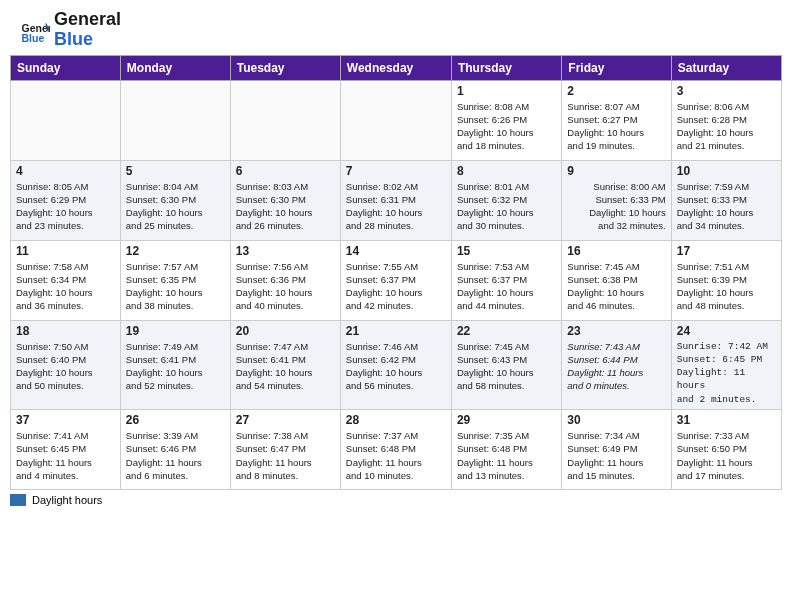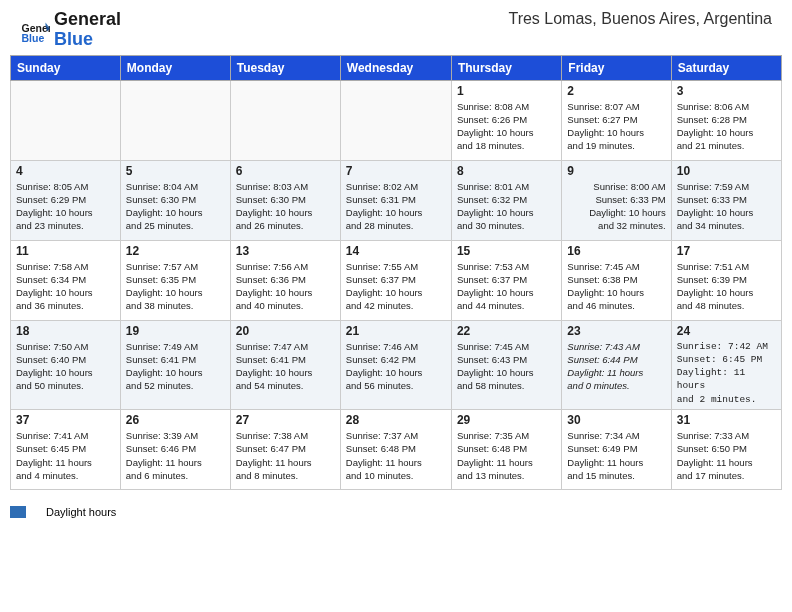--- a/index.html
+++ b/index.html
@@ -49,21 +49,21 @@
       color: #333;
     }
     
     .calendar {
       margin: 0 10px;
       border-collapse: collapse;
       width: calc(100% - 20px);
     }
     
     .calendar th {
-      background: #1d4ed8;
+      background: #4c1d95;
       color: #fff;
       font-size: 12px;
       font-weight: bold;
       padding: 5px 6px;
       text-align: left;
       border: 1px solid #aaa;
     }
     
     .calendar td {
       border: 1px solid #ccc;
@@ -95,24 +95,23 @@
       line-height: 1.4;
       color: #222;
     }
     
     .empty-cell {
       background: #f9f9f9 !important;
     }
 
     .legend {
       display: flex;
-      gap: 20px;
+      gap: 6px;
       padding: 4px 10px;
       font-size: 11px;
-      margin-top: 12px;
     }
 
     .legend-box {
       width: 16px;
       height: 12px;
       background: #2e6db4;
       display: inline-block;
     }
   </style>
 </head>
@@ -125,21 +124,20 @@
       <text x="2" y="36" font-size="14" font-weight="bold" fill="#2266cc">Blue</text>
       <polygon points="34,10 40,18 34,14" fill="#2e6db4"></polygon>
       <polygon points="34,14 40,18 36,22" fill="#1a4a8a"></polygon>
     </svg>
     <div class="logo-text">
       <span class="general">General</span>
       <span class="blue">Blue</span>
     </div>
   </div>
   <div class="title-area">
-    <div class="location">Tres Lomas, Buenos Aires, Argentina</div>
   </div>
 </div>
 
 <table class="calendar" id="cal-table">
   <thead>
     <tr id="header-row">
         <th>Sunday</th>
         <th>Monday</th>
         <th>Tuesday</th>
         <th>Wednesday</th>

